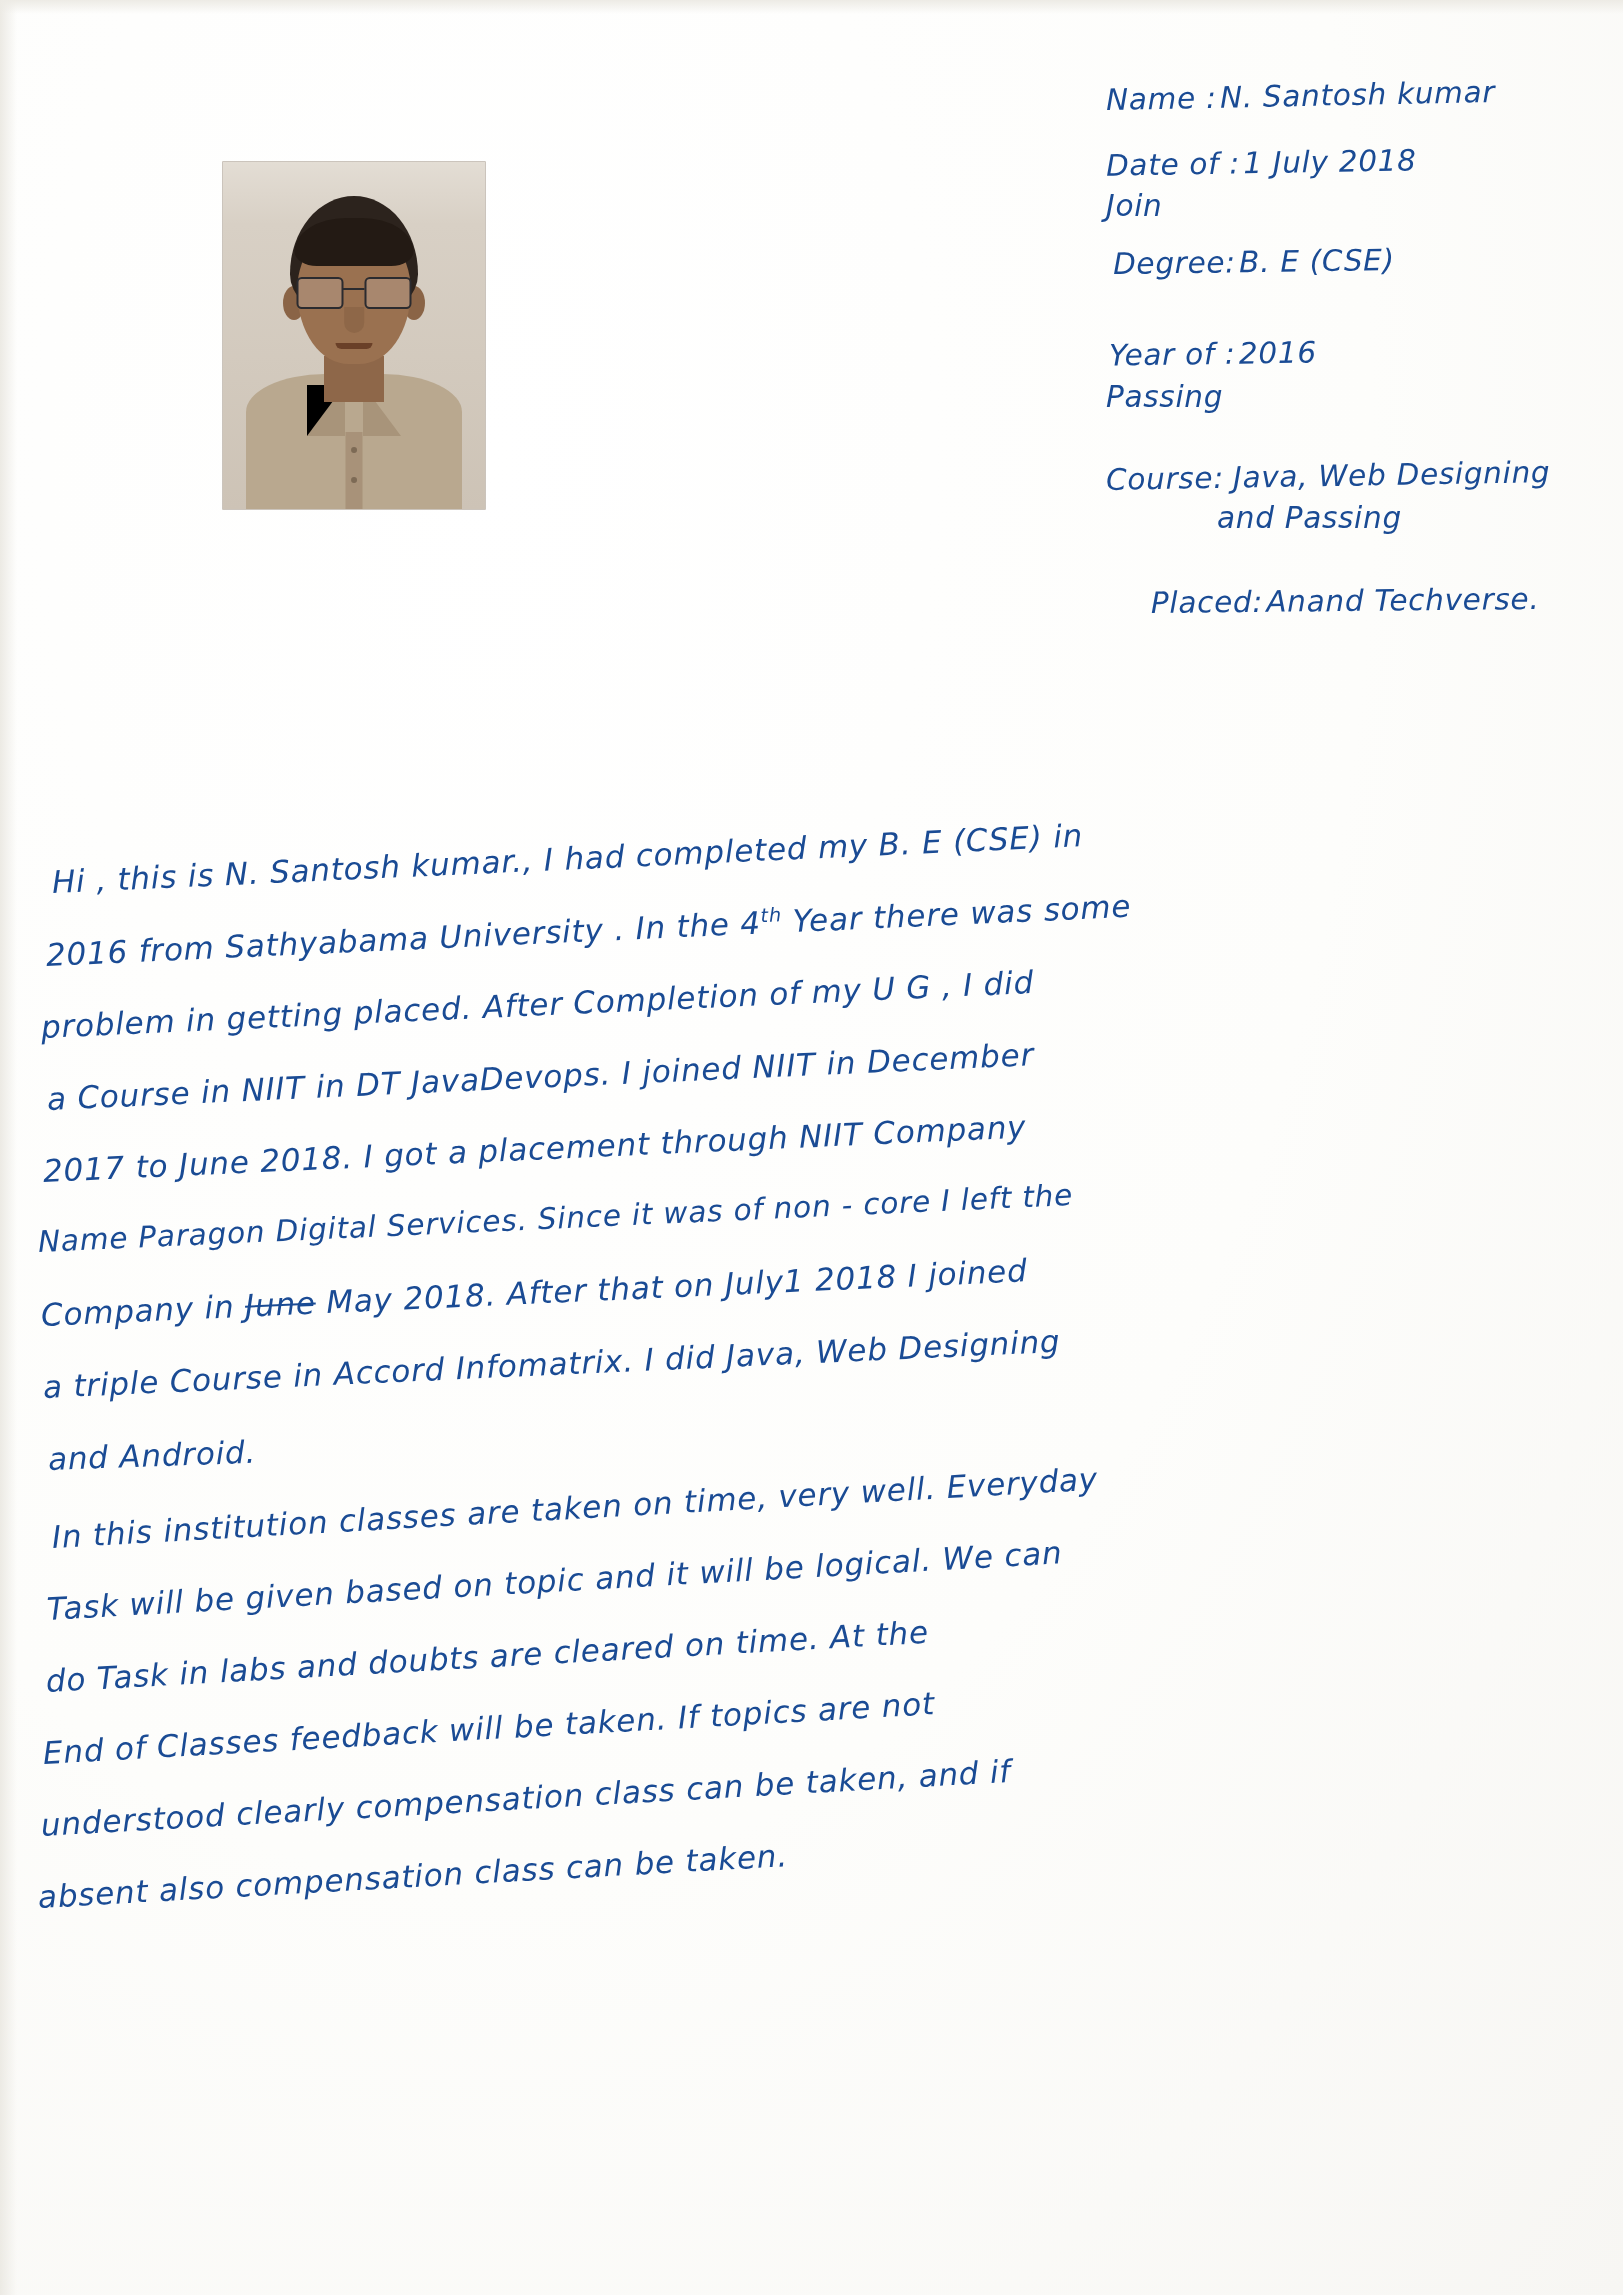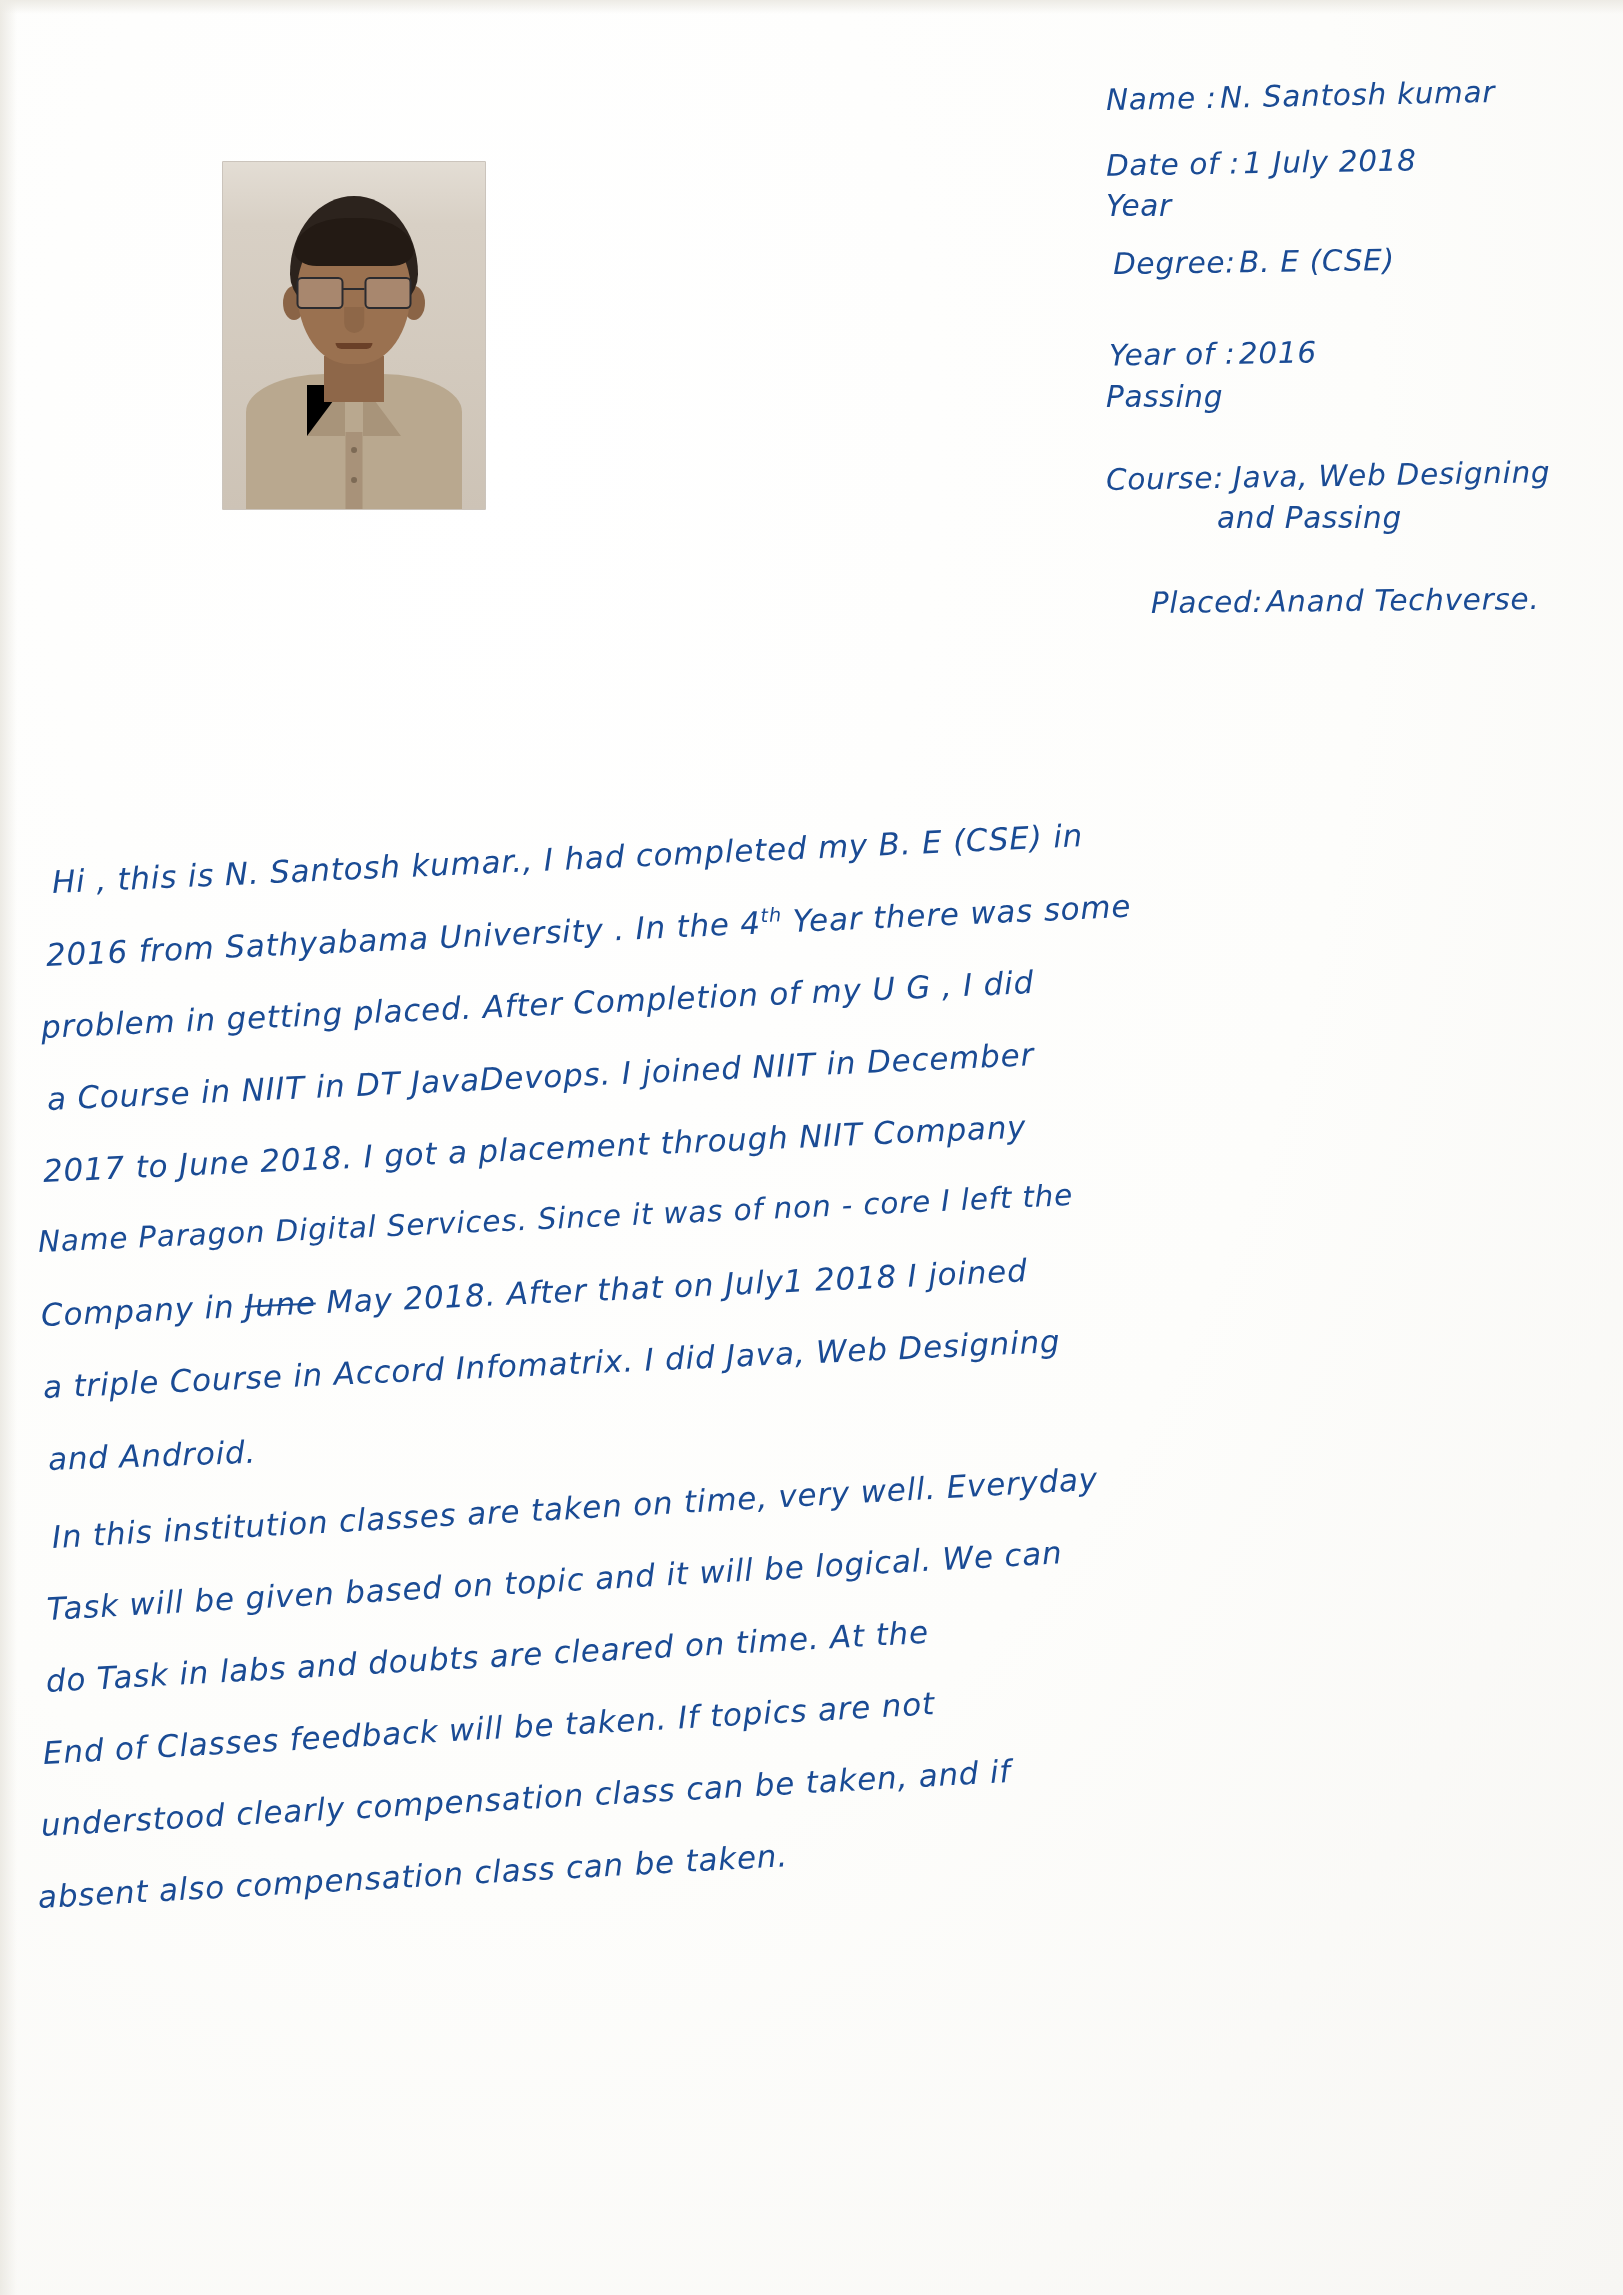--- a/index.html
+++ b/index.html
@@ -263,21 +263,21 @@
 
     <div class="field-row" style="left:0px; top:0px; transform:rotate(-1.2deg);">
       <span class="field-label">Name :</span>
       <span class="field-value">N. Santosh kumar</span>
     </div>
 
     <div class="field-row" style="left:0px; top:67px; transform:rotate(-1deg);">
       <span class="field-label">Date of :</span>
       <span class="field-value">1 July 2018</span>
     </div>
-    <div class="field-cont" style="left:0px; top:110px;">Year</div>
+    <div class="field-cont" style="left:0px; top:110px;">Join</div>
 
     <div class="field-row" style="left:6.5px; top:166px; transform:rotate(-0.8deg);">
       <span class="field-label">Degree:</span>
       <span class="field-value">B. E (CSE)</span>
     </div>
 
     <div class="field-row" style="left:2.6px; top:258px; transform:rotate(-0.8deg);">
       <span class="field-label">Year of :</span>
       <span class="field-value">2016</span>
     </div>

